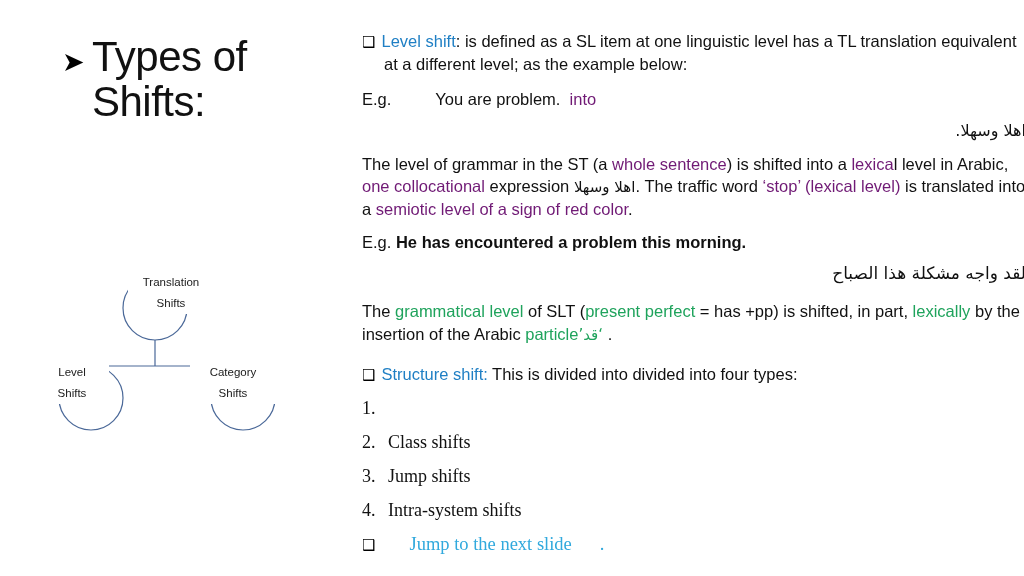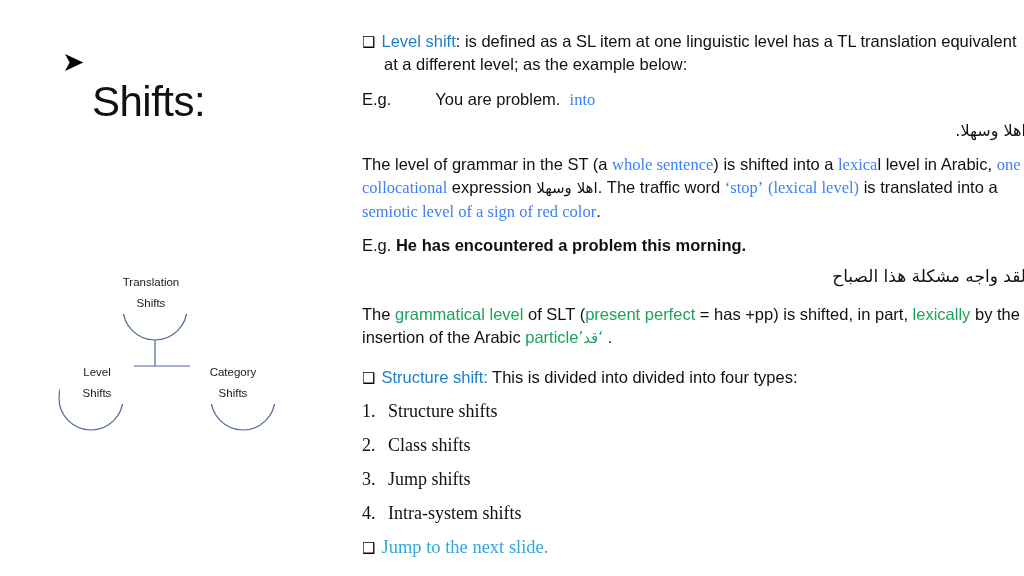--- a/index.html
+++ b/index.html
@@ -57,22 +57,22 @@
   .node-label {
     position: absolute;
     text-align: center;
     font-size: 11.5px;
     line-height: 21px;
     color: #1a1a1a;
     background: #ffffff;
     font-family: "Liberation Sans", sans-serif;
     white-space: nowrap;
   }
-  #node-root  { left: 108px; top: 272px; width: 86px; }
-  #node-level { left: 60px;  top: 362px; width: 74px; }
+  #node-root  { left: 128px; top: 272px; width: 86px; }
+  #node-level { left: 35px;  top: 362px; width: 74px; }
   #node-cat   { left: 190px; top: 362px; width: 86px; }
 
   
   #body-column {
     position: absolute;
     left: 362px;
     top: 30px;
     width: 664px;
   }
 
@@ -86,22 +86,22 @@
   .para.tight { line-height: 1.38; }
 
   .sq-bullet {
     font-family: "DejaVu Sans", sans-serif;
     font-size: 15px;
     color: #000;
     margin-right: 6px;
   }
 
   .blue      { color: #1F7FC4; }
-  .lightblue { color: #31A9DD; }
-  .red       { color: #3b82f6; font-family: Liberation Serif, serif; }
+  .lightblue { color: #31A9DD; margin-left: 28px; }
+  .red       { color: #701a75; }
   .green     { color: #1FA35C; }
   .bold      { font-weight: 700; }
 
   .hang {
     padding-left: 22px;
     text-indent: -22px;
   }
 
   .eg-line { margin-top: 12px; }
   .eg-gap  { display: inline-block; width: 44px; }
@@ -149,21 +149,21 @@
   .spacer-10 { height: 10px; }
   .spacer-14 { height: 14px; }
 </style>
 </head>
 <body>
 
 <div id="slide-title">
   <div class="title-row">
     <span class="arrow-bullet">➤</span>
     <span class="title-text">
-      <br>
+      <span>Types of</span><br>
       <span>Shifts:</span>
     </span>
   </div>
 </div>
 
 <div id="shift-diagram">
   <svg width="300" height="190" viewBox="0 0 300 190">
     <circle cx="115" cy="46" r="32" fill="none" stroke="#4A6898" stroke-width="1.2"></circle>
     <circle cx="51" cy="136" r="32" fill="none" stroke="#4A6898" stroke-width="1.2"></circle>
     <circle cx="203" cy="136" r="32" fill="none" stroke="#4A6898" stroke-width="1.2"></circle>
@@ -219,21 +219,20 @@
 
   <div class="spacer-18"></div>
 
   <p class="para">
     <span class="sq-bullet">❑</span><span class="blue">Structure shift:</span><span> This is divided into divided into four types:</span>
   </p>
 
   <ul class="serif-list">
     <li>
       <span class="num">1.</span>
-      <span>Structure shifts</span>
     </li>
     <li>
       <span class="num">2.</span>
       <span>Class shifts</span>
     </li>
     <li>
       <span class="num">3.</span>
       <span>Jump shifts</span>
     </li>
     <li>

